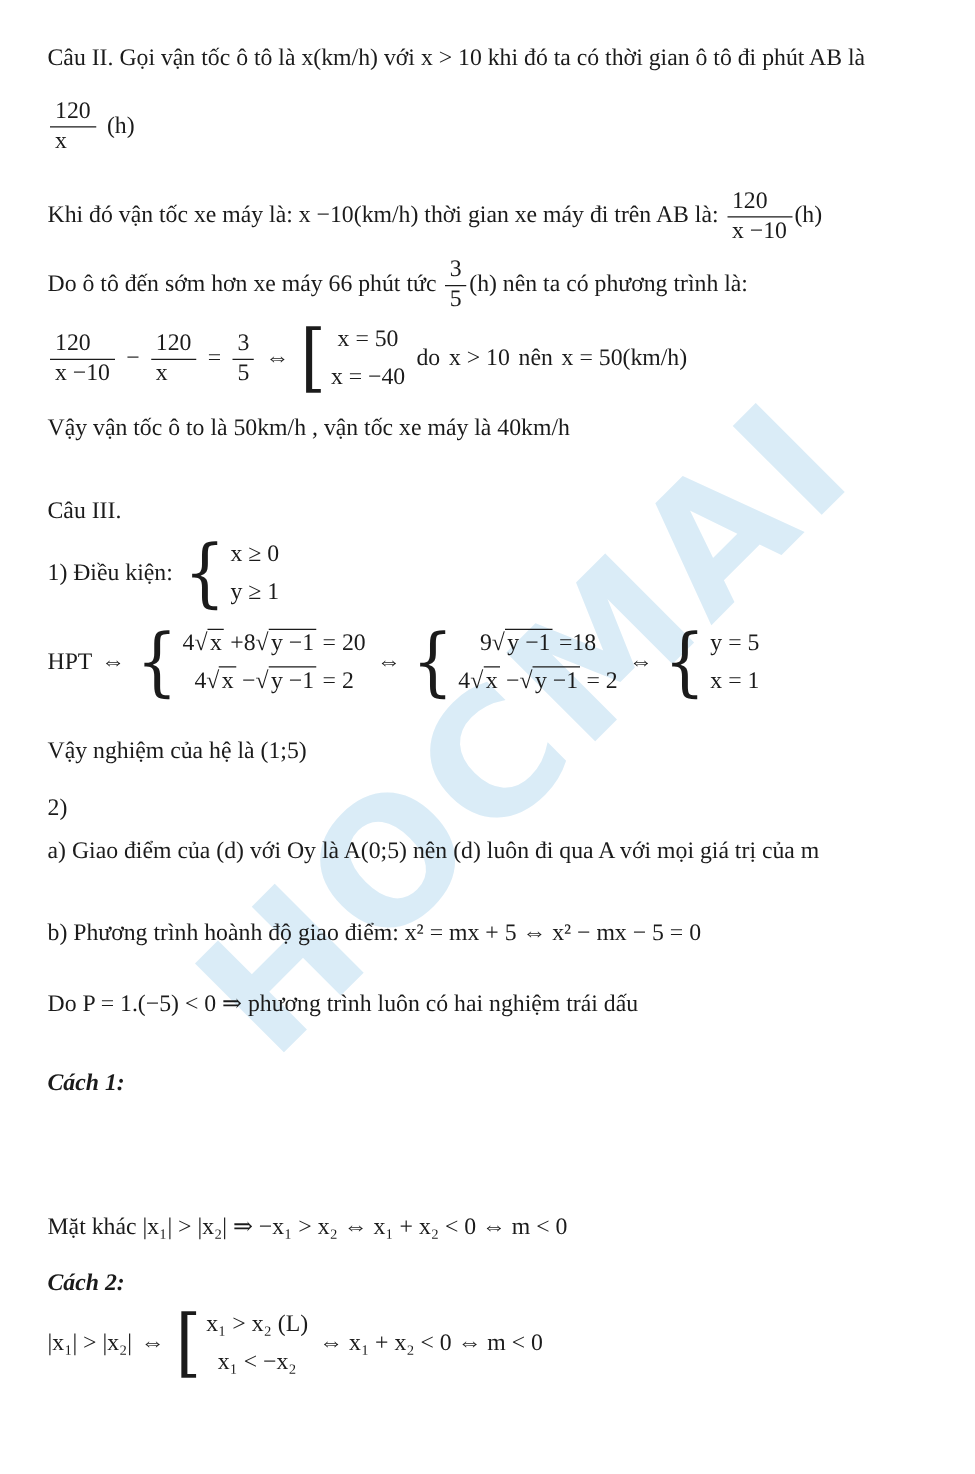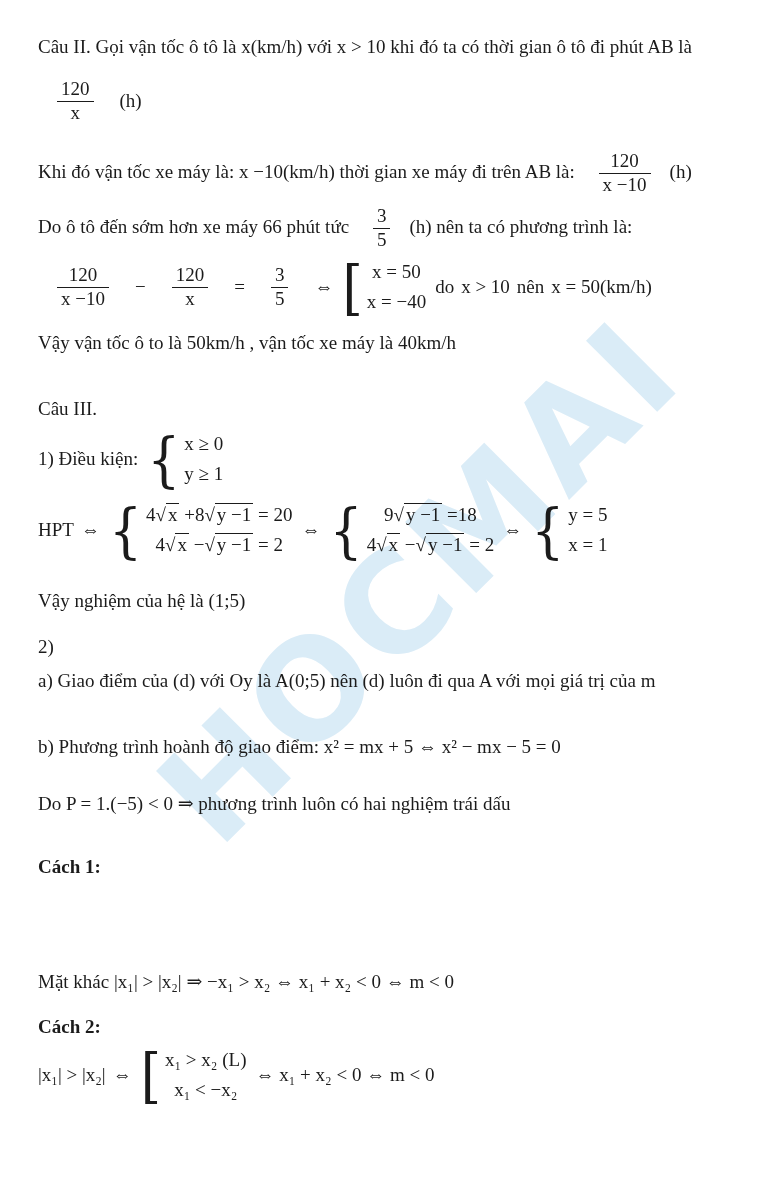--- a/index.html
+++ b/index.html
@@ -4,22 +4,22 @@
 <style>
   html,body{margin:0;padding:0;background:#ffffff;}
   .page{position:relative;width:780px;height:1179px;background:#ffffff;overflow:hidden;
         font-family:"Liberation Serif","DejaVu Serif",serif;color:#1b1b1b;font-size:19px;}
   .watermark{position:absolute;left:420px;top:582px;transform:translate(-50%,-50%) rotate(-45deg);
         font-family:"DejaVu Sans",sans-serif;font-weight:700;font-size:138px;letter-spacing:6px;
         color:#daecf7;white-space:nowrap;z-index:0;user-select:none;}
   .line{position:absolute;left:38px;white-space:nowrap;z-index:1;}
   .flexline{display:flex;align-items:center;column-gap:7px;}
   .b{font-weight:400}
-  .bi{font-weight:700;}
-  .frac{display:inline-flex;flex-direction:column;vertical-align:middle;text-align:center;line-height:1.2;margin:0 19px}
+  .bi{font-weight:700;font-style:italic}
+  .frac{display:inline-flex;flex-direction:column;vertical-align:middle;text-align:left;line-height:1.2;margin:0 2px}
   .frac .num,.frac .den{padding:0 4px;display:block}
   .frac .den{border-top:1.5px solid #1b1b1b}
   .cases{display:inline-flex;align-items:center;vertical-align:middle;margin:0 2px}
   .delim{font-family:"DejaVu Serif",serif;font-size:52px;line-height:1;font-weight:400;
          transform:scaleY(1.15);transform-origin:center;margin-right:4px}
   .rows{display:flex;flex-direction:column;row-gap:5px;text-align:center;line-height:1.3}
   .rows>span{display:block}
   .mrow{white-space:nowrap}
   .sqrt{white-space:nowrap}
   .sqrt .arg{border-top:1.5px solid #1b1b1b;padding:0 2px}

